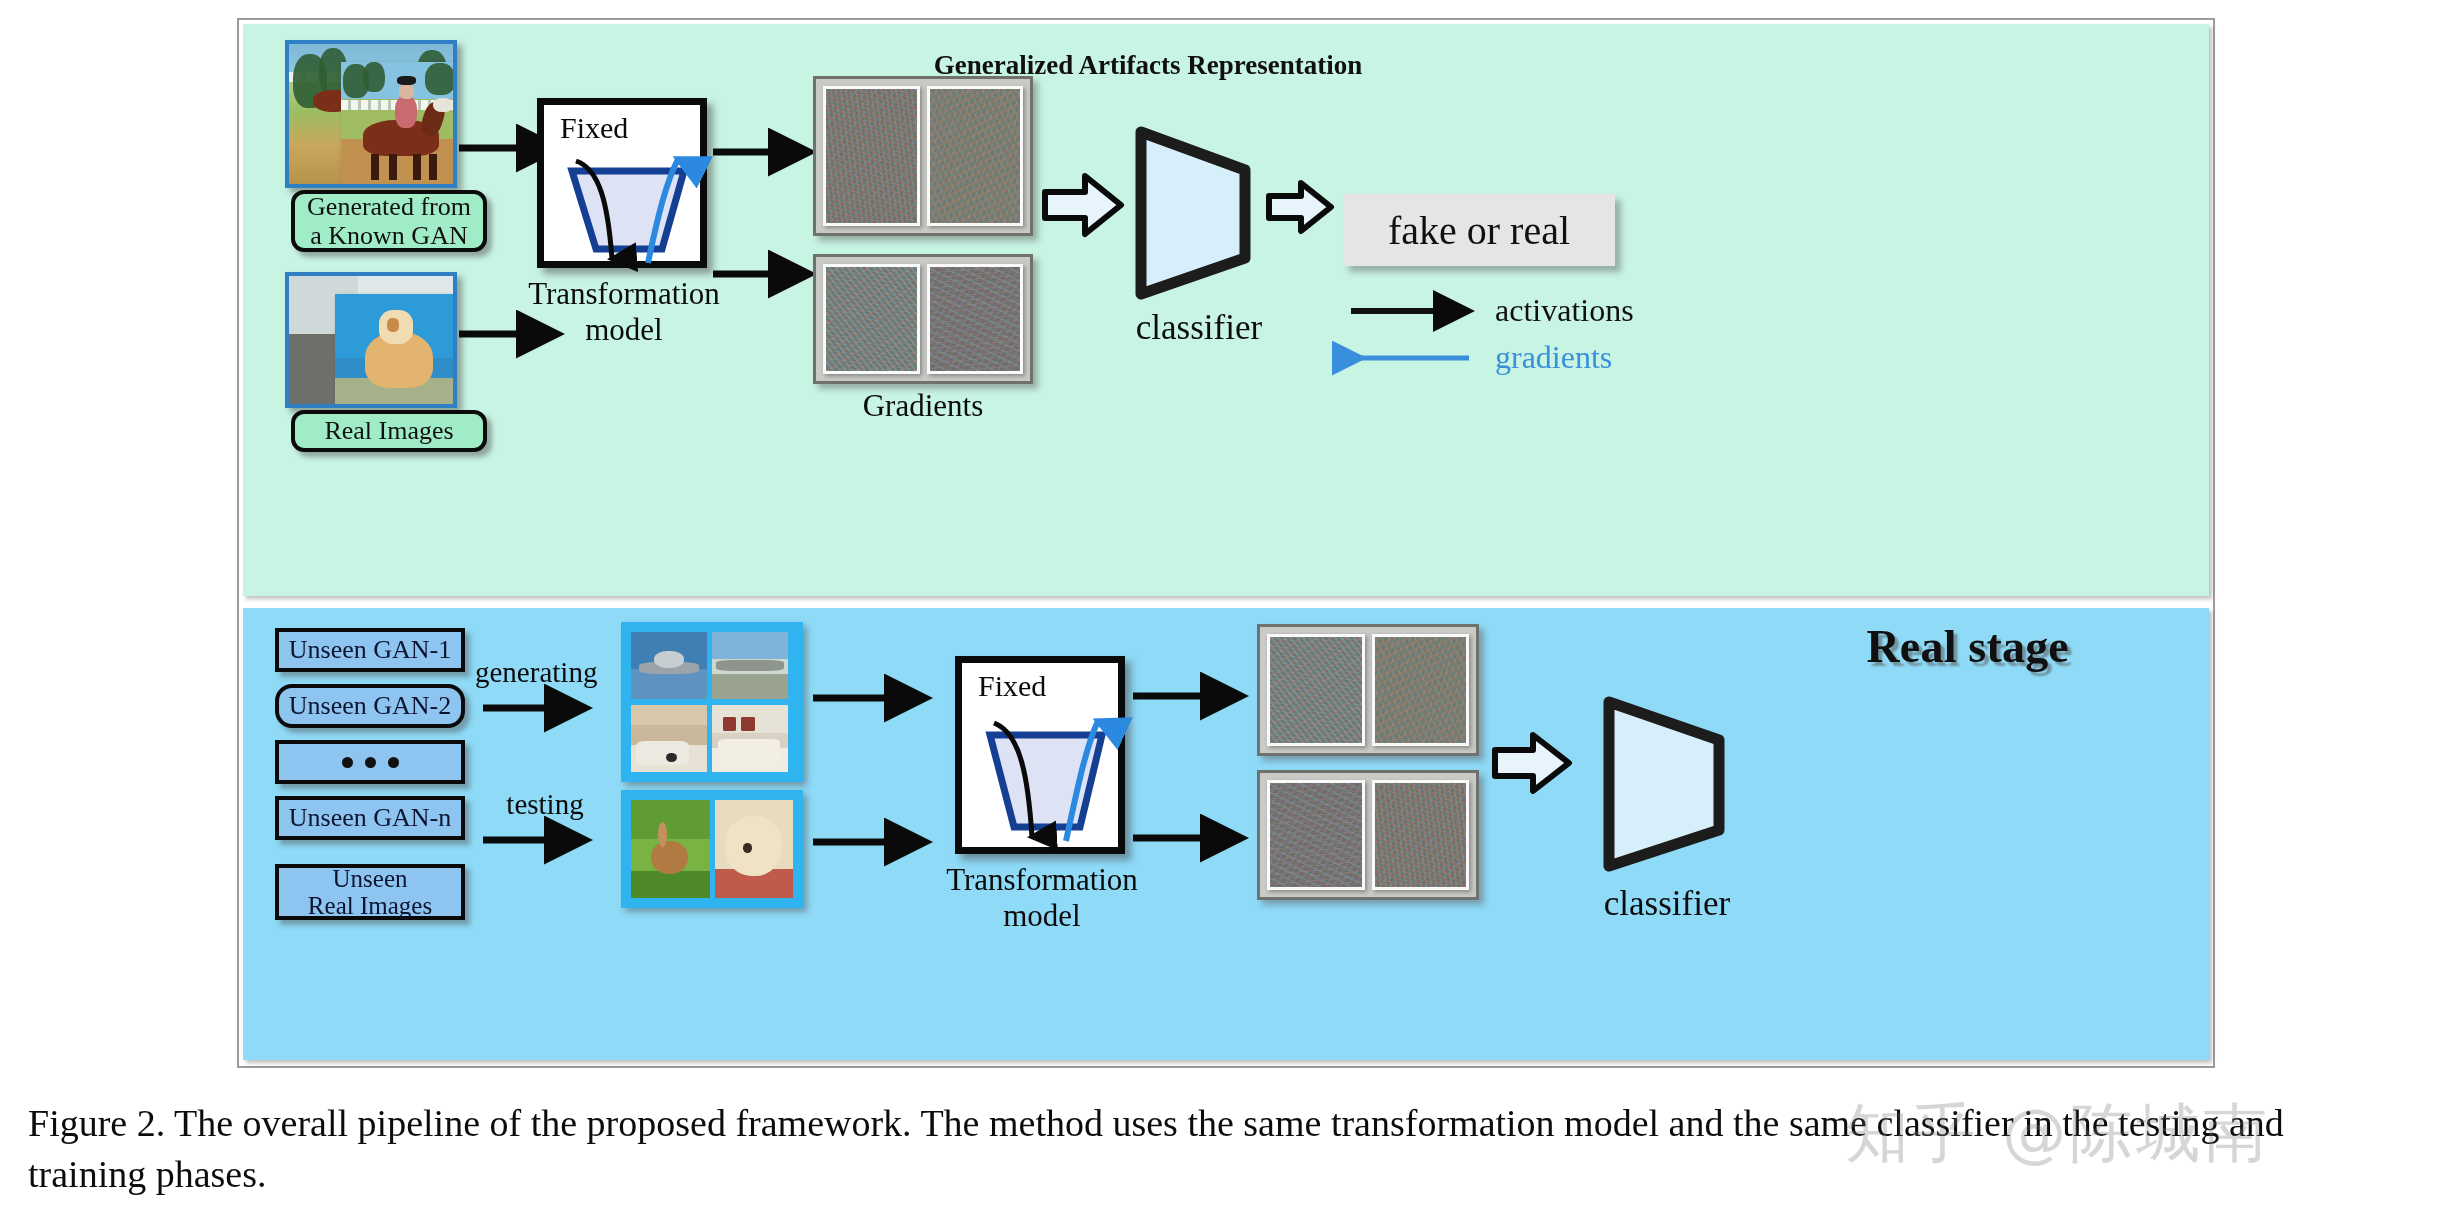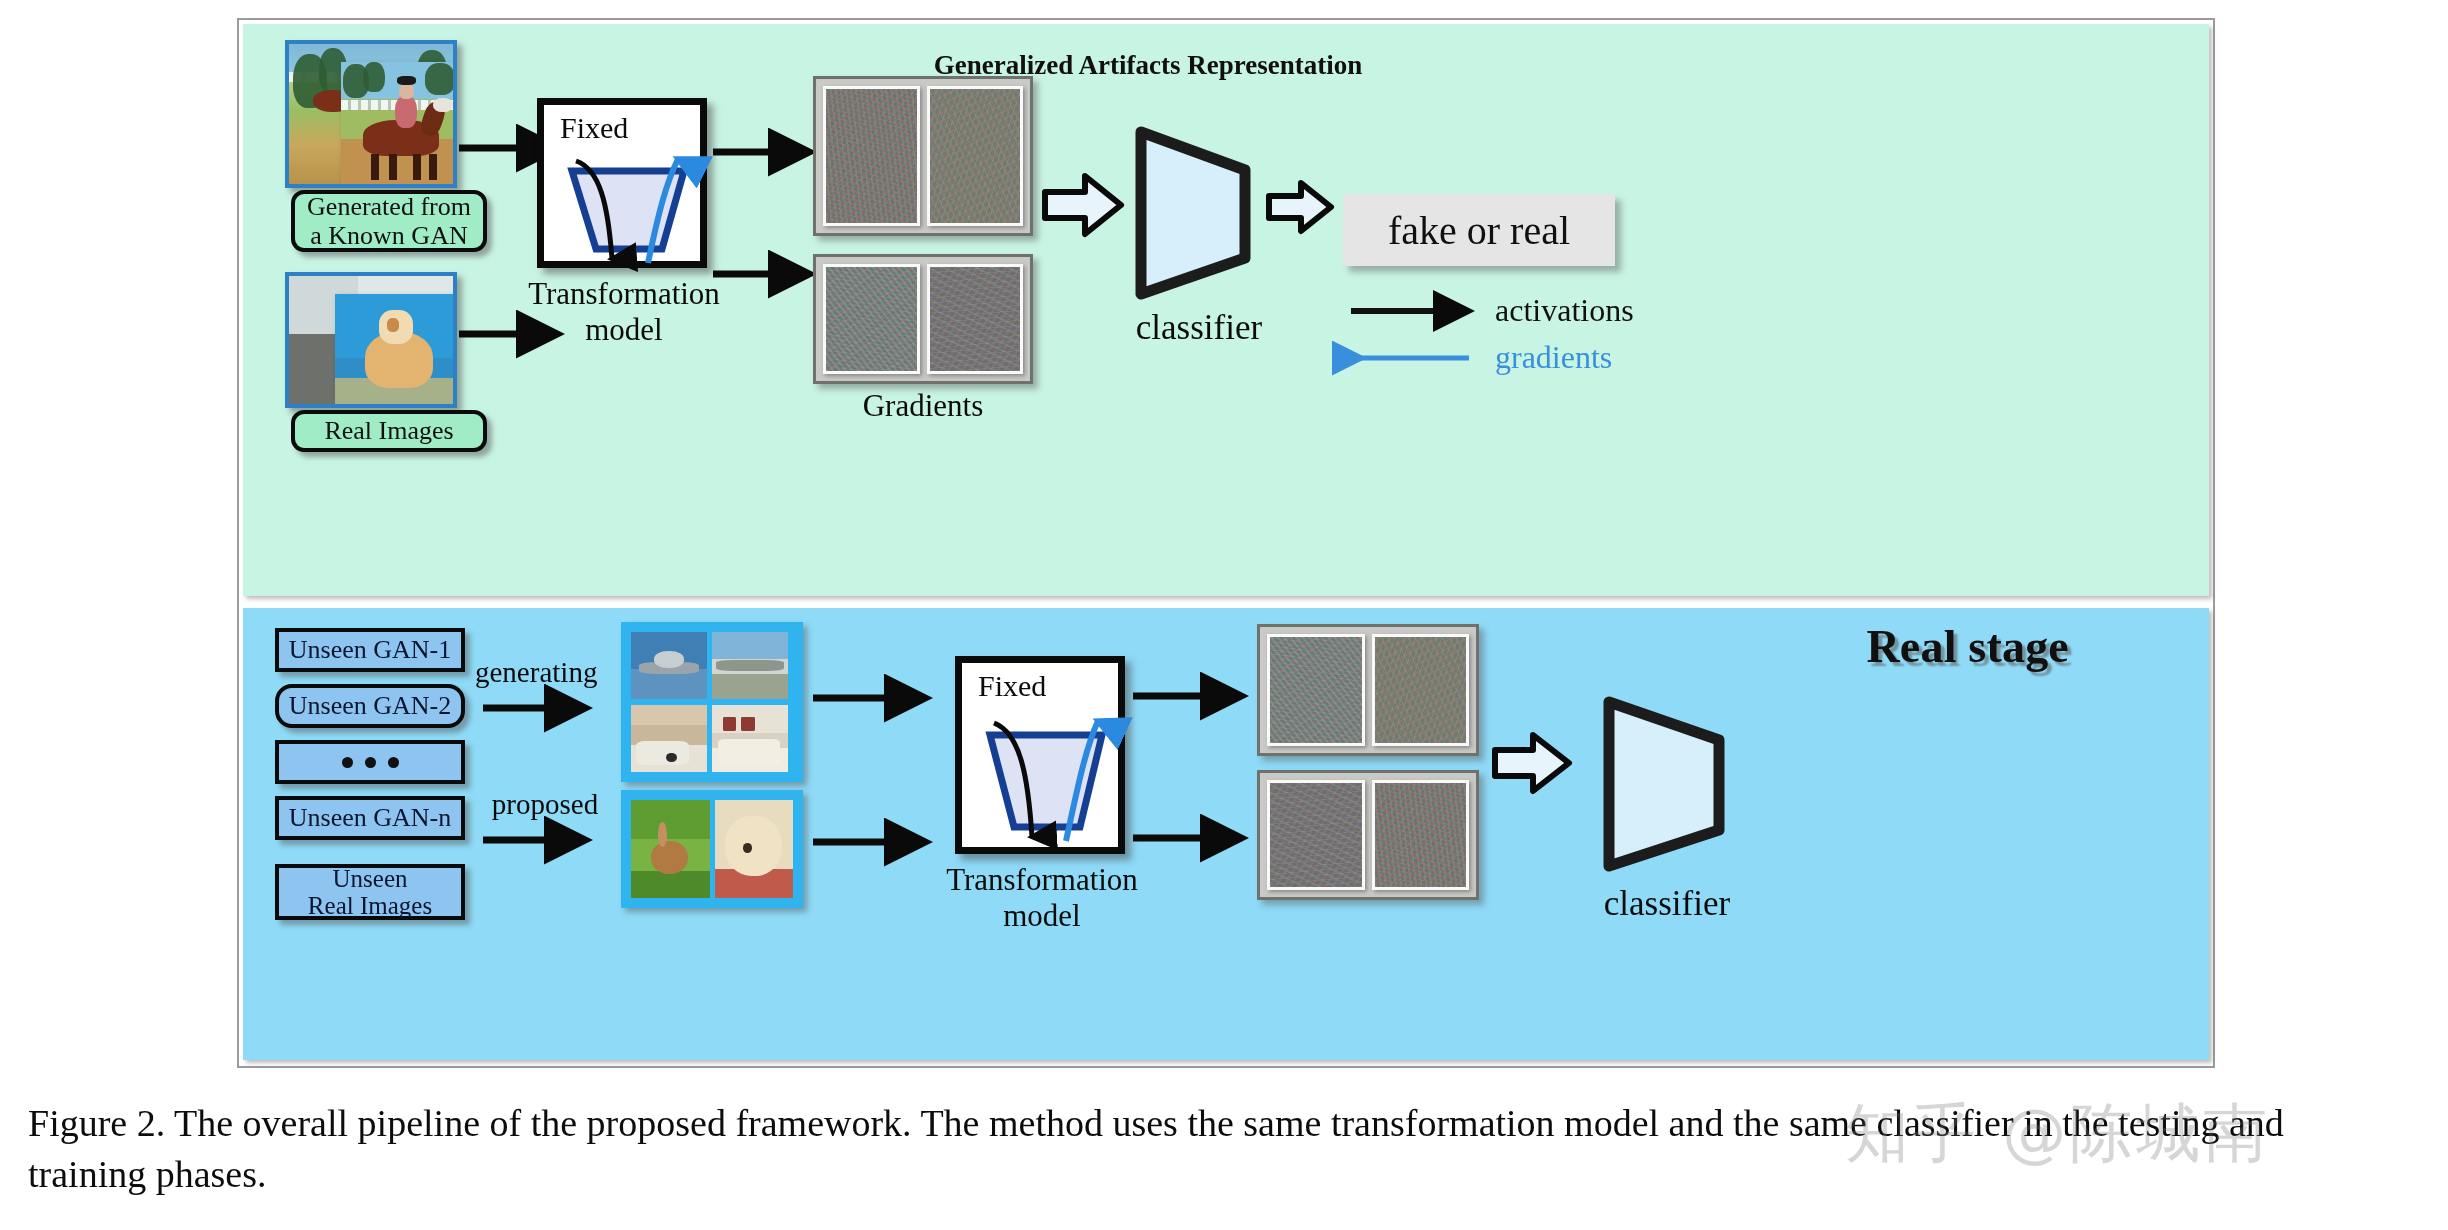--- a/index.html
+++ b/index.html
@@ -314,21 +314,21 @@
       <div class="gan-item" style="left:32px;top:256px;width:190px;height:56px;font-size:25px;flex-direction:column;">
         <span>Unseen</span>
         <span>Real Images</span>
       </div>
 
       <div class="op-label" style="left:232px;top:48px;width:140px;text-align:left;font-size:29px;">generating</div>
       <svg style="position:absolute;left:240px;top:86px;width:124px;height:36px;overflow:visible;">
         <line x1="0" y1="14" x2="96" y2="14" stroke="#0a0a0a" stroke-width="7" marker-end="url(#ah1)"></line>
       </svg>
 
-      <div class="op-label" style="left:232px;top:180px;width:140px;text-align:center;font-size:29px;">proposed</div>
+      <div class="op-label" style="left:232px;top:180px;width:140px;text-align:center;font-size:29px;">testing</div>
       <svg style="position:absolute;left:240px;top:218px;width:124px;height:36px;overflow:visible;">
         <line x1="0" y1="14" x2="96" y2="14" stroke="#0a0a0a" stroke-width="7" marker-end="url(#ah1)"></line>
       </svg>
 
       <div class="photo-group" style="left:378px;top:14px;width:182px;height:160px;flex-wrap:wrap;">
         <div class="pg-cell sc-plane" style="flex:0 0 calc(50% - 5px);height:calc(50% - 3px);">
           <div class="blob" style="left:10%;top:45%;width:80%;height:18%;background:#9aa4aa;border-radius:30%;"></div>
           <div class="blob" style="left:30%;top:28%;width:40%;height:26%;background:#c7ced2;border-radius:45%;"></div>
         </div>
         <div class="pg-cell sc-plane2" style="flex:0 0 calc(50% - 5px);height:calc(50% - 3px);">

